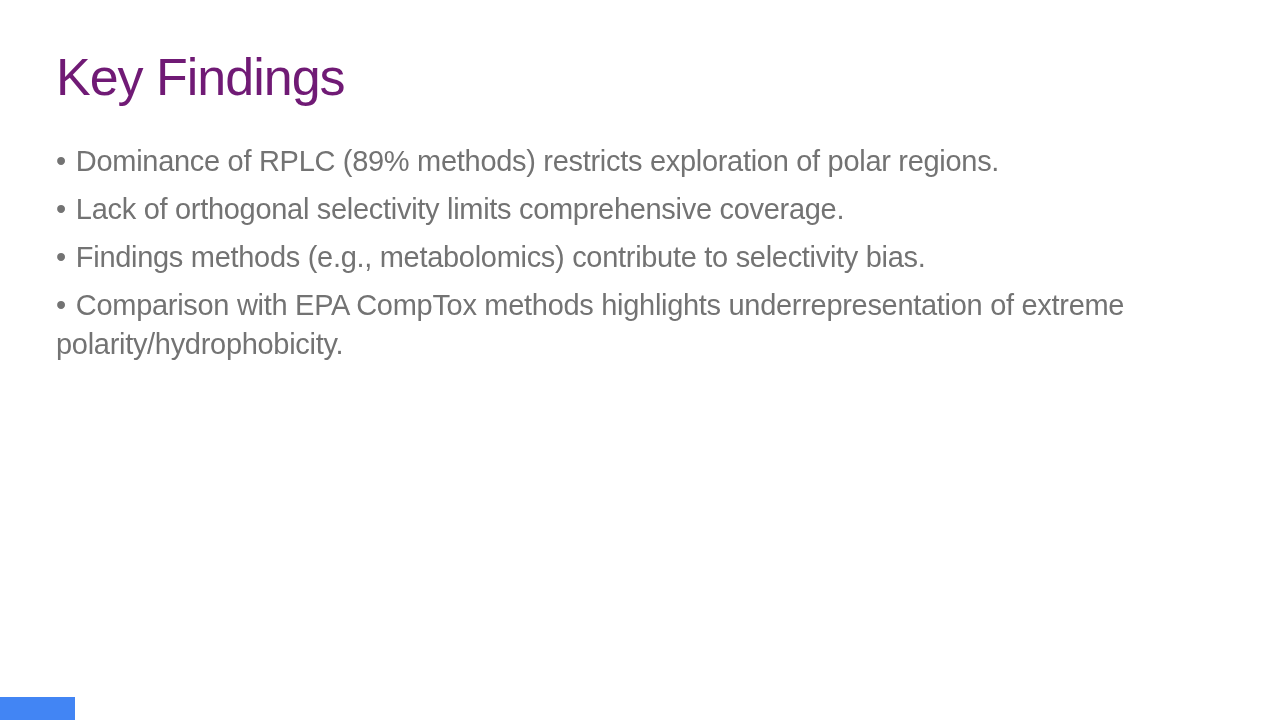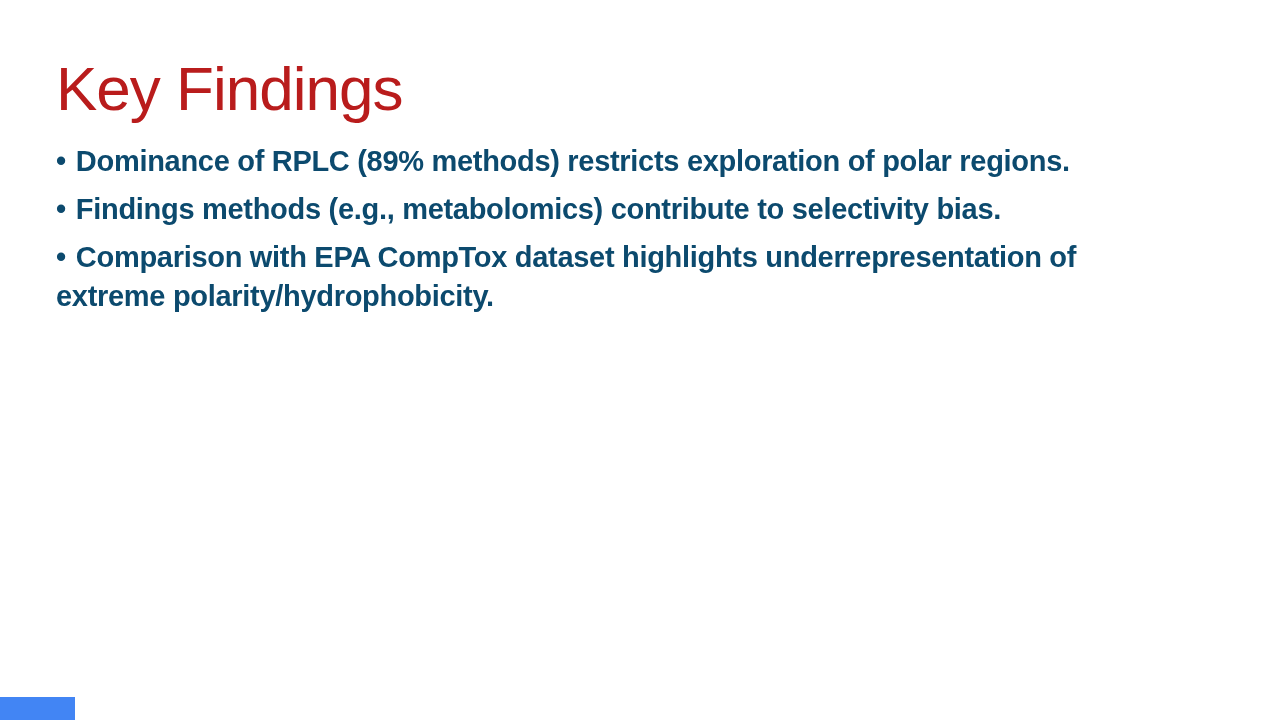--- a/index.html
+++ b/index.html
@@ -10,39 +10,39 @@
     position: relative;
     width: 1280px;
     height: 720px;
     background: #ffffff;
     overflow: hidden;
   }
 
   .slide-title {
     position: absolute;
     left: 56px;
-    top: 52px;
-    font-size: 62px;
+    top: 40px;
+    font-size: 52px;
     font-weight: 400;
     letter-spacing: -1px;
     line-height: 74px;
-    color: #b91c1c;
+    color: #701a75;
     white-space: nowrap;
   }
 
   .bullet-list {
     position: absolute;
     left: 56px;
     top: 142px;
     width: 1136px;
     font-size: 29px;
-    font-weight: 700;
+    font-weight: 400;
     letter-spacing: -0.3px;
     line-height: 39px;
-    color: #0c4a6e;
+    color: #737373;
   }
 
   .bullet-item { margin-bottom: 9px; }
 
   .bullet-marker {
     display: inline;
     margin-right: 10px;
   }
 
   .accent-bar {
@@ -60,26 +60,29 @@
 <div class="slide">
 
   <h1 class="slide-title">Key Findings</h1>
 
   <div class="bullet-list">
 
     <div class="bullet-item">
       <span class="bullet-marker">•</span><span>Dominance of RPLC (89% methods) restricts exploration of polar regions.</span>
     </div>
 
+    <div class="bullet-item">
+      <span class="bullet-marker">•</span><span>Lack of orthogonal selectivity limits comprehensive coverage.</span>
+    </div>
 
     <div class="bullet-item">
       <span class="bullet-marker">•</span><span>Findings methods (e.g., metabolomics) contribute to selectivity bias.</span>
     </div>
 
     <div class="bullet-item">
-      <span class="bullet-marker">•</span><span>Comparison with EPA CompTox dataset highlights underrepresentation of extreme polarity/hydrophobicity.</span>
+      <span class="bullet-marker">•</span><span>Comparison with EPA CompTox methods highlights underrepresentation of extreme polarity/hydrophobicity.</span>
     </div>
 
   </div>
 
   <div class="accent-bar" style="background-color: rgb(66, 133, 244);"></div>
 
 </div>
 
 </body></html>

